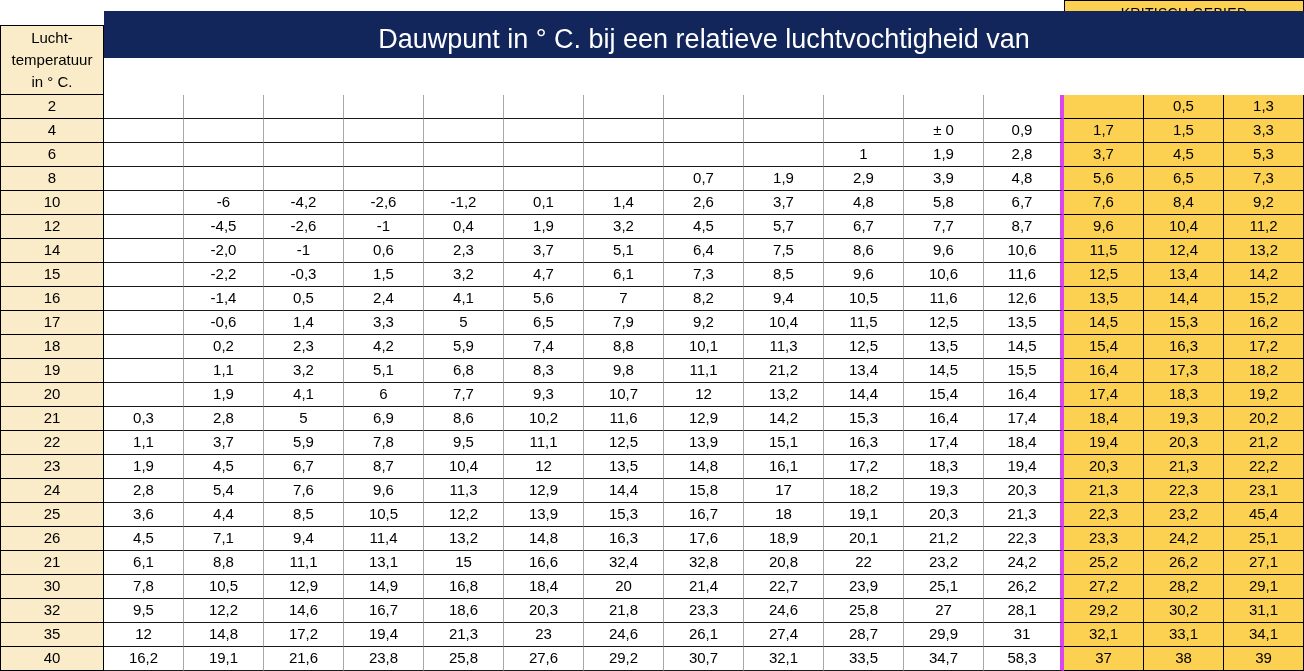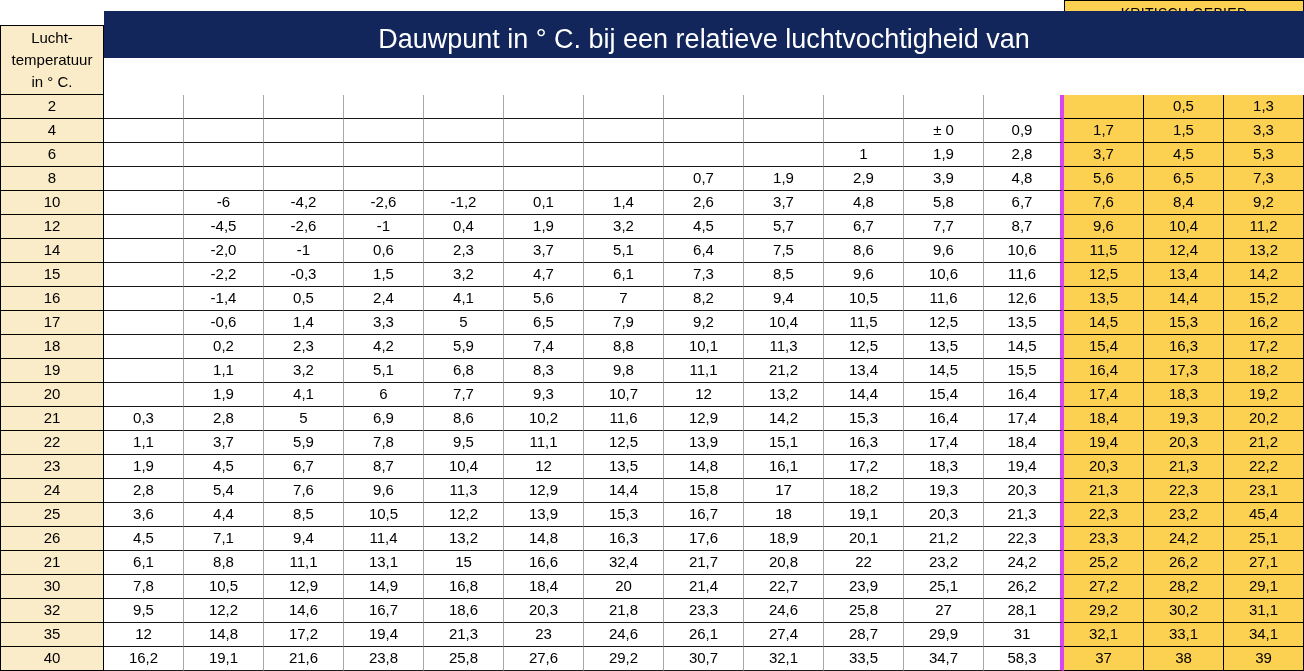--- a/index.html
+++ b/index.html
@@ -422,21 +422,21 @@
       </div>
       <div class="row">
         <div class="rowhdr">21</div>
         <div class="cell">6,1</div>
         <div class="cell">8,8</div>
         <div class="cell">11,1</div>
         <div class="cell">13,1</div>
         <div class="cell">15</div>
         <div class="cell">16,6</div>
         <div class="cell">32,4</div>
-        <div class="cell">21,7</div>
+        <div class="cell">32,8</div>
         <div class="cell">20,8</div>
         <div class="cell">22</div>
         <div class="cell">23,2</div>
         <div class="cell precrit">24,2</div>
         <div class="cell crit">25,2</div>
         <div class="cell crit">26,2</div>
         <div class="cell crit">27,1</div>
       </div>
       <div class="row">
         <div class="rowhdr">30</div>

